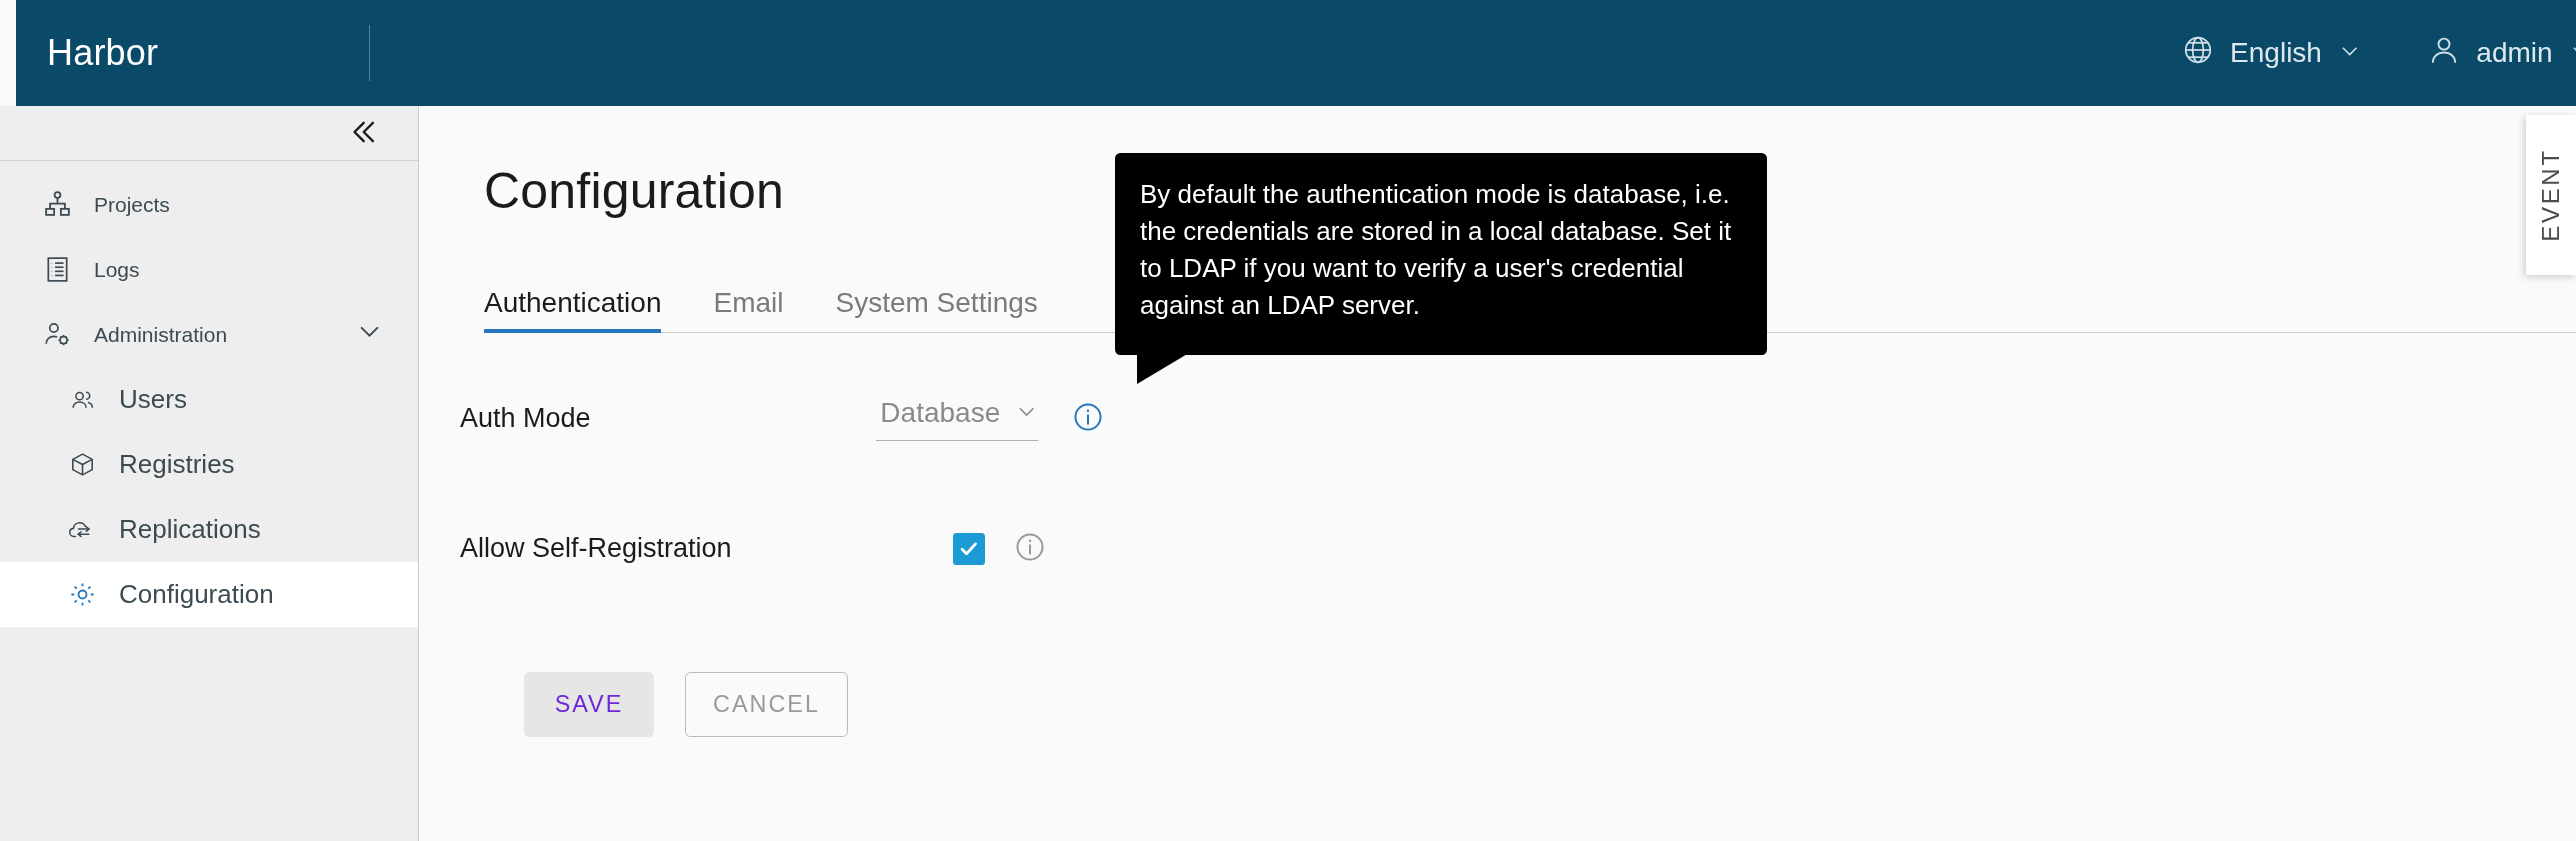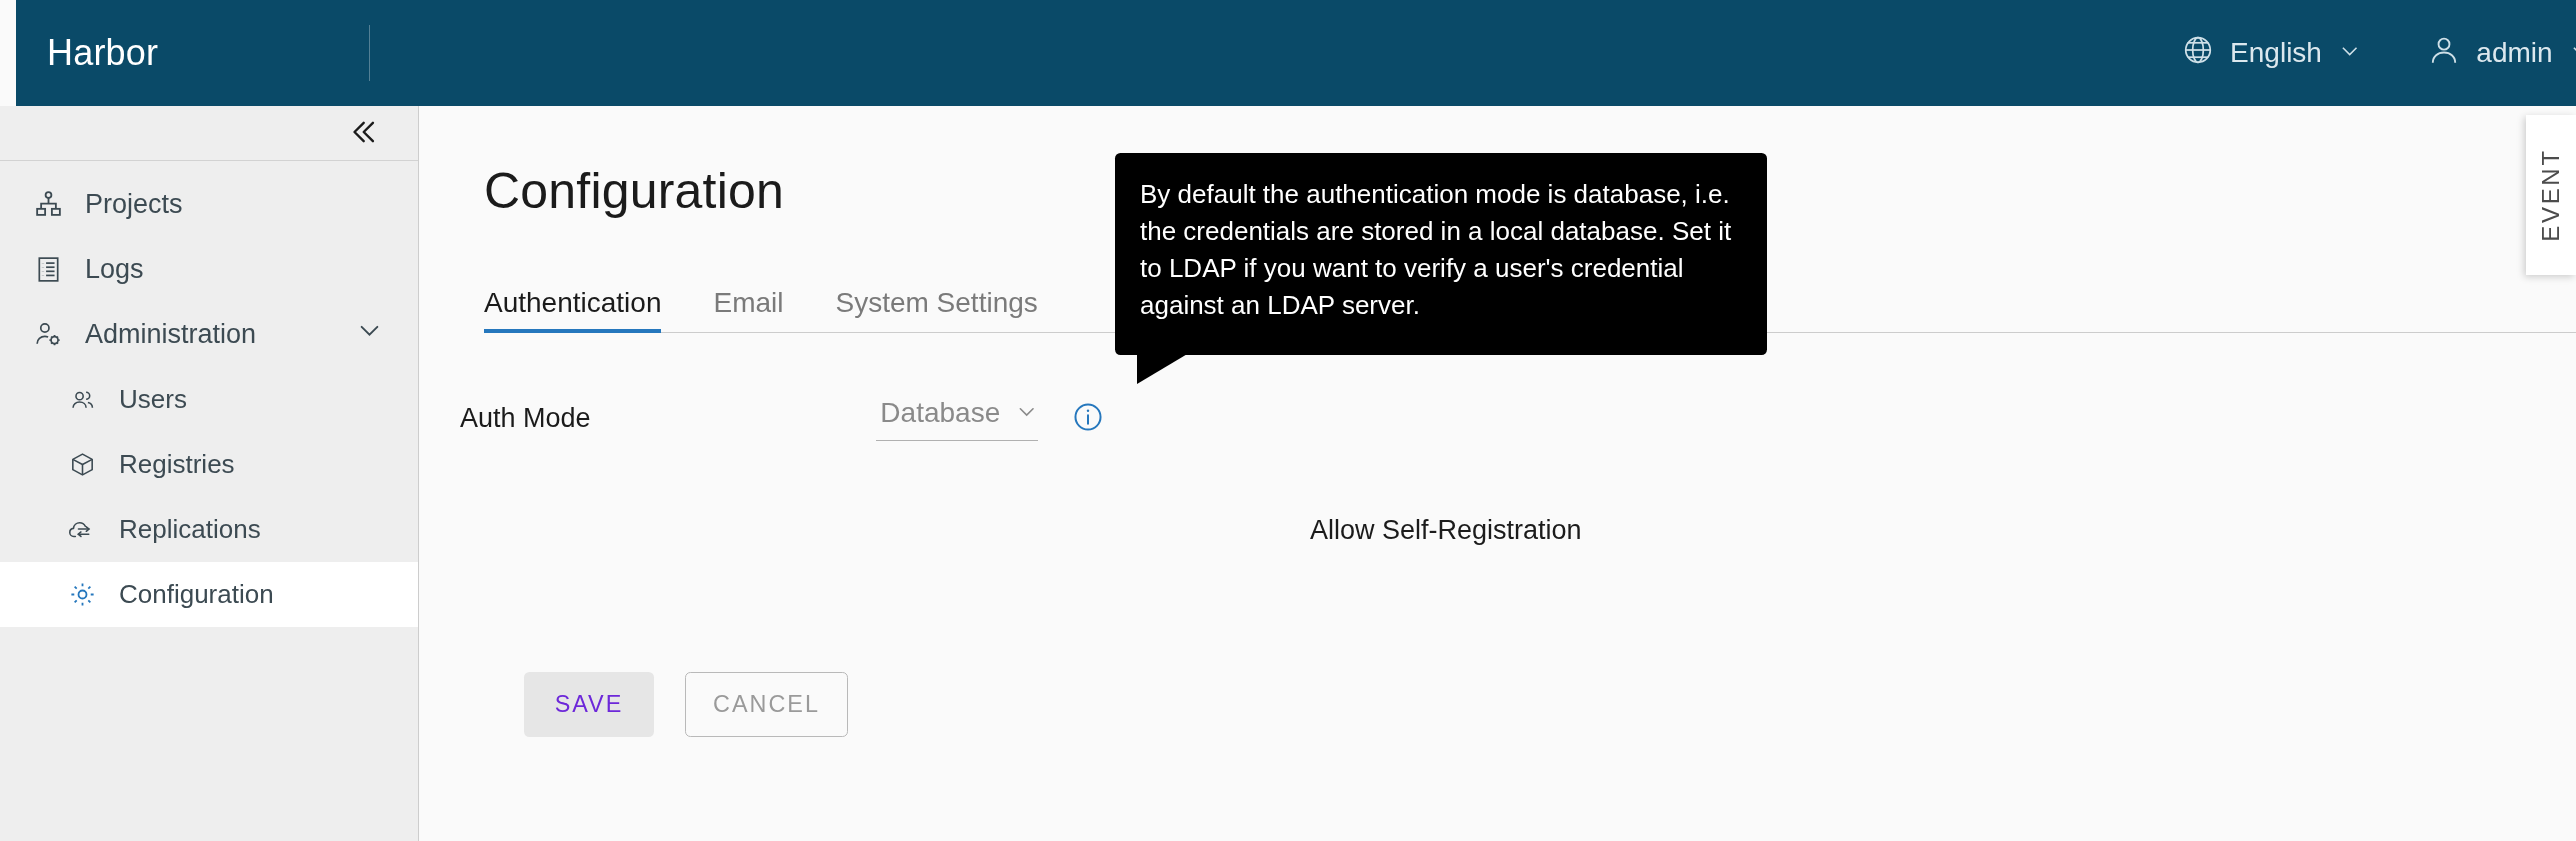--- a/index.html
+++ b/index.html
@@ -78,24 +78,24 @@
     border-bottom: 0.9px solid #d2d2d2;
     display: flex; align-items: center; justify-content: flex-end;
     padding-right: 38px;
   }
   .collapse-btn { cursor: pointer; display: block; }
 
   .nav { padding-top: 10.8px; }
   .nav-item {
     display: flex; align-items: center;
     height: 65px;
-    padding-left: 31px;
+    padding-left: 40px;
     gap: 20px;
     color: #3c4a52;
-    font-size: 27px;
+    font-size: 21px;
     cursor: pointer;
     position: relative;
   }
   .nav-item .ico { width: 34px; display: flex; align-items: center; justify-content: center; flex: 0 0 34px; }
   .nav-item.sub { padding-left: 65px; font-size: 26px; }
   .nav-item.active { background: #ffffff; }
   .nav-item .chev-right {
     position: absolute; right: 34px; top: 50%; transform: translateY(-50%);
   }
   .nav-label { line-height: 1; }
@@ -173,21 +173,21 @@
     padding-bottom: 10.8px;
     cursor: pointer;
   }
   .select-value {
     font-size: 28px;
     color: #8a8a8a;
     white-space: nowrap;
   }
   .info-icon { margin-left: 34px; cursor: pointer; display: block; }
 
-  .row-2 { margin-top: 63px; flex-direction: column; }
+  .row-2 { margin-top: 63px; }
   .checkbox {
     width: 32px; height: 32px;
     border-radius: 3.6px;
     background: #1b9ad6;
     display: flex; align-items: center; justify-content: center;
     cursor: pointer;
     margin-left: 77px;
   }
   .checkbox svg { display: block; }
   .info-icon-2 { margin-left: 29px; cursor: pointer; display: block; }

